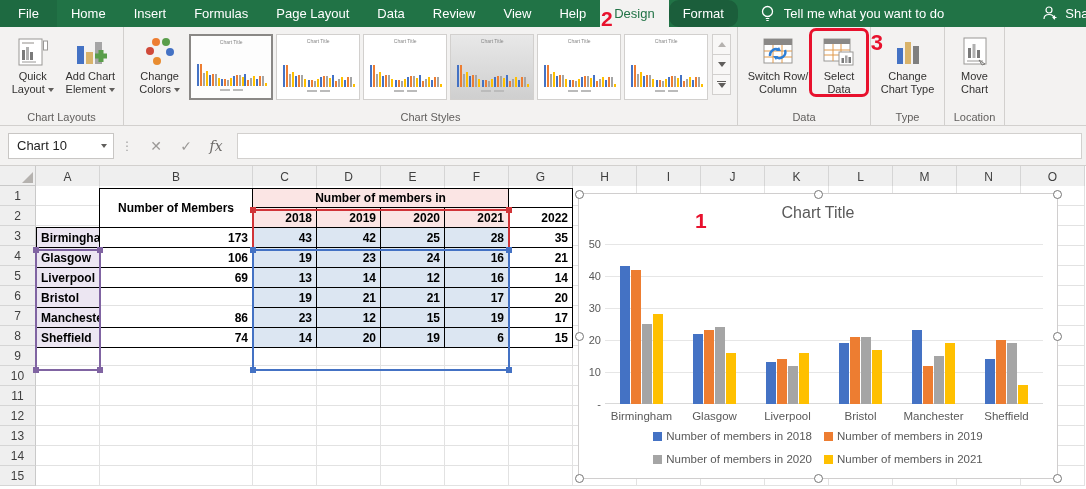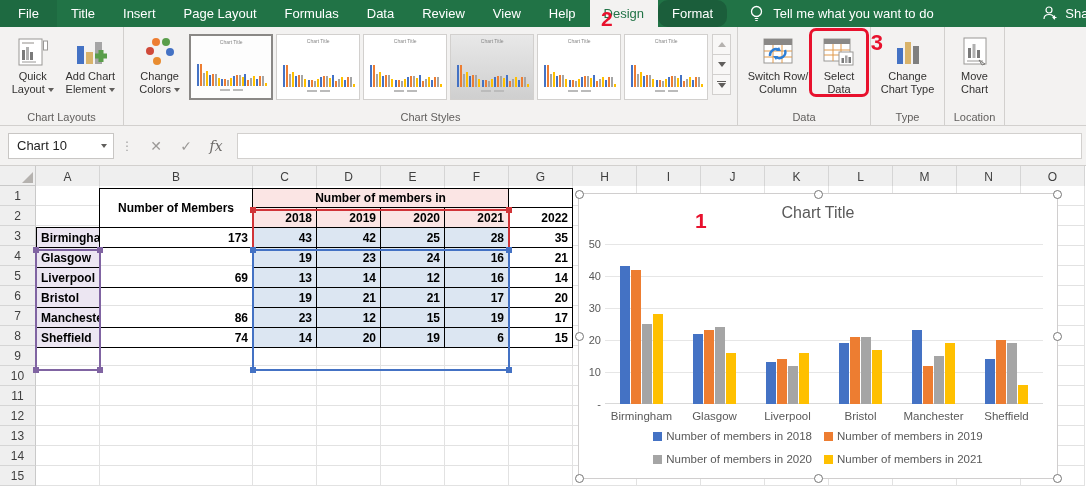--- a/index.html
+++ b/index.html
@@ -121,24 +121,24 @@
   .litem { display:flex; align-items:center; gap:4px; font-size:11.5px; color:#595959; }
   .lsw { width:9px; height:9px; display:inline-block; }
   .handle { position:absolute; width:9px; height:9px; background:#fff; border:1px solid #767676;
     border-radius:50%; z-index:12; }
 </style>
 </head>
 <body>
 
 <div class="tabbar">
   <div class="tab file" style="order: 1;">File</div>
-    <div class="tab" style="order: 1;">Title</div>
+    <div class="tab" style="order: 1;">Home</div>
     <div class="tab" style="order: 1;">Insert</div>
+    <div class="tab" style="order: 1;">Formulas</div>
     <div class="tab" style="order: 1;">Page Layout</div>
-    <div class="tab" style="order: 1;">Formulas</div>
     <div class="tab" style="order: 1;">Data</div>
     <div class="tab" style="order: 1;">Review</div>
     <div class="tab" style="order: 1;">View</div>
     <div class="tab" style="order: 1;">Help</div>
     <div class="tab active" style="order: 1;">Design</div>
     <div class="tab contextual" style="order: 1; border-radius: 10px;">Format</div>
     <div class="tellme" id="tellme-slot" style="order:2;">
     <svg width="15" height="18" viewBox="0 0 15 18">
       <circle cx="7.5" cy="6.5" r="5" fill="none" stroke="#fff" stroke-width="1.3"></circle>
       <path d="M5.5 11.5 h4 M5.8 13.5 h3.4 M6.3 15.5 h2.4" stroke="#fff" stroke-width="1.2" fill="none"></path>
@@ -861,20 +861,21 @@
       <div class="dcell pink num" style="grid-area: 2 / 6 / 3 / 7;">2021</div>
       <div class="dcell num" style="grid-area: 2 / 7 / 3 / 8;">2022</div>
       <div class="dcell bl lav" style="grid-area: 3 / 1 / 4 / 2;">Birmingham</div>
       <div class="dcell num" style="grid-area: 3 / 2 / 4 / 3;">173</div>
       <div class="dcell blue num" style="grid-area: 3 / 3 / 4 / 4;">43</div>
       <div class="dcell blue num" style="grid-area: 3 / 4 / 4 / 5;">42</div>
       <div class="dcell blue num" style="grid-area: 3 / 5 / 4 / 6;">25</div>
       <div class="dcell blue num" style="grid-area: 3 / 6 / 4 / 7;">28</div>
       <div class="dcell num" style="grid-area: 3 / 7 / 4 / 8;">35</div>
       <div class="dcell bl lav" style="grid-area: 4 / 1 / 5 / 2;">Glasgow</div>
+      <div class="dcell num" style="grid-area: 4 / 2 / 5 / 3;">106</div>
       <div class="dcell blue num" style="grid-area: 4 / 3 / 5 / 4;">19</div>
       <div class="dcell blue num" style="grid-area: 4 / 4 / 5 / 5;">23</div>
       <div class="dcell blue num" style="grid-area: 4 / 5 / 5 / 6;">24</div>
       <div class="dcell blue num" style="grid-area: 4 / 6 / 5 / 7;">16</div>
       <div class="dcell num" style="grid-area: 4 / 7 / 5 / 8;">21</div>
       <div class="dcell bl lav" style="grid-area: 5 / 1 / 6 / 2;">Liverpool</div>
       <div class="dcell num" style="grid-area: 5 / 2 / 6 / 3; padding-left: 20px;">69</div>
       <div class="dcell blue num" style="grid-area: 5 / 3 / 6 / 4;">13</div>
       <div class="dcell blue num" style="grid-area: 5 / 4 / 6 / 5;">14</div>
       <div class="dcell blue num" style="grid-area: 5 / 5 / 6 / 6;">12</div>

